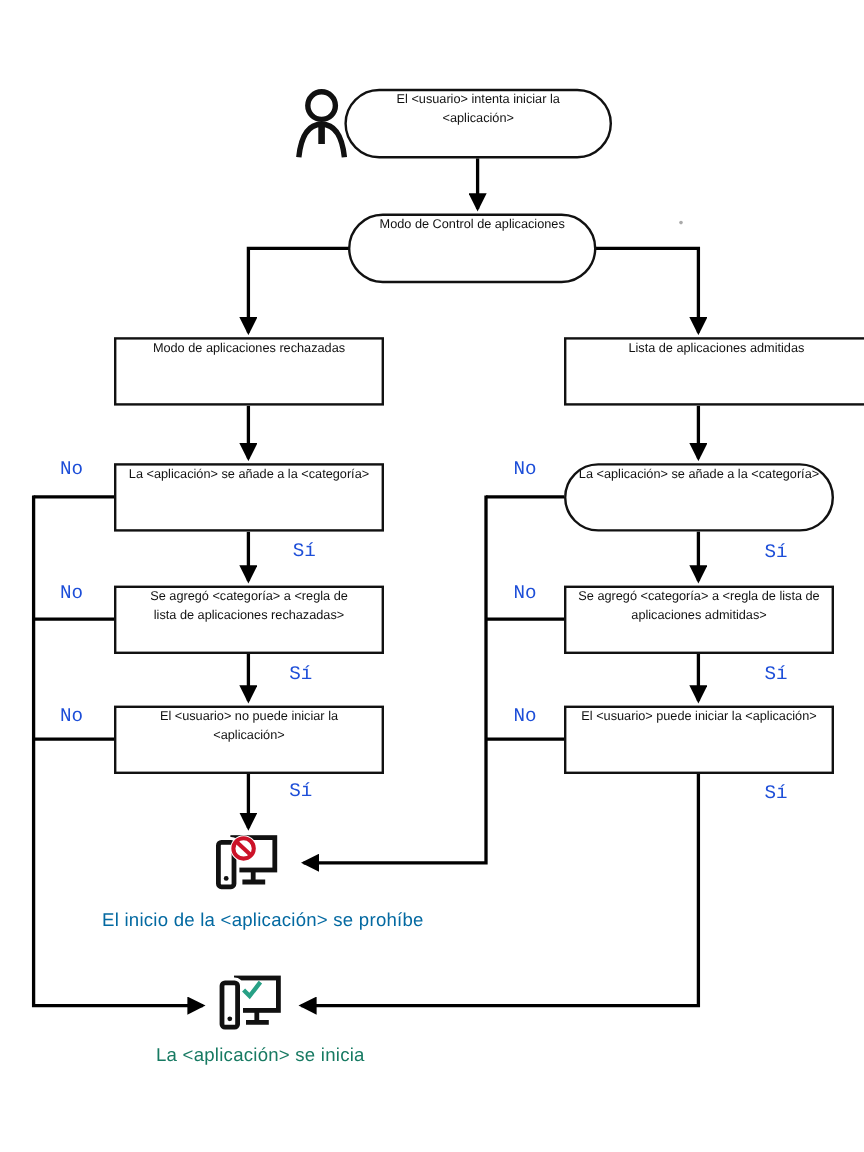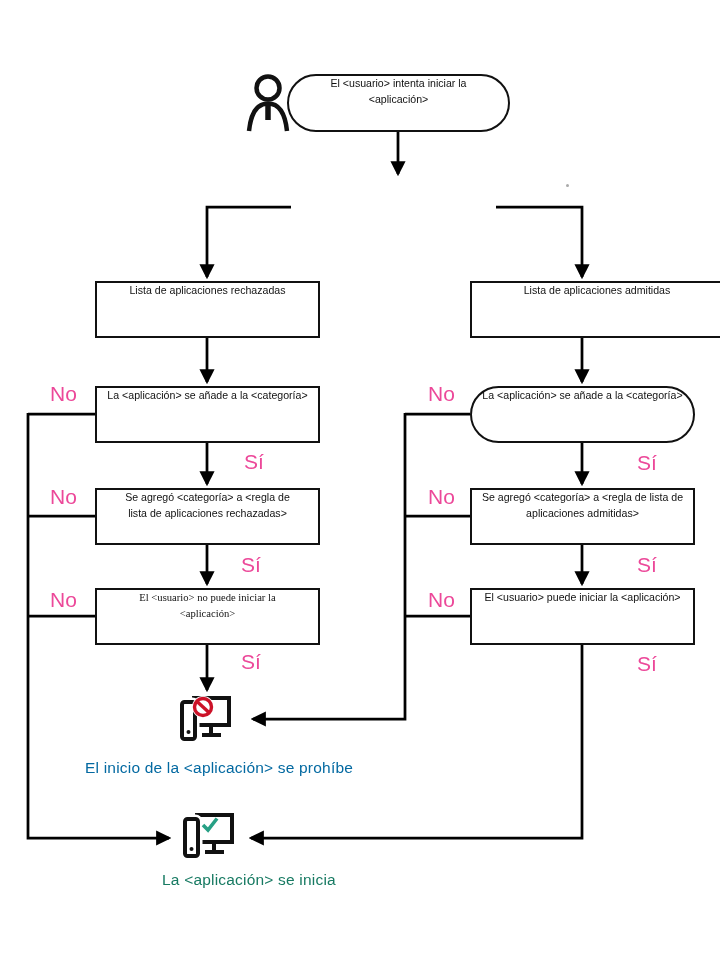--- a/index.html
+++ b/index.html
@@ -8,21 +8,21 @@
     font-family:"Liberation Sans", sans-serif;color:#111;
   }
   svg.wires{position:absolute;left:0;top:0;width:720px;height:960px;}
   .node{
     position:absolute;display:flex;justify-content:center;
     text-align:center;font-size:10.6px;line-height:1.5;color:#111;
     background:#fff;border:2.2px solid #111;box-sizing:border-box;
   }
   .stadium{border-radius:30px;}
   .edge-label{
-    position:absolute;font-size:21px;color:#ec4899;
+    position:absolute;font-size:16px;color:#1d4ed8;font-family:Liberation Mono, monospace;
   }
   .outcome{
     position:absolute;font-size:15.5px;letter-spacing:.2px;
   }
   .outcome.blocked{color:#0369a1;}
   .outcome.started{color:#177a62;}
   .icon-abs{position:absolute;}
   .stray-dot{position:absolute;width:3px;height:3px;border-radius:50%;background:#aaa;}
 </style>
 </head>
@@ -66,36 +66,39 @@
   <svg class="icon-abs" style="left:242px;top:72px;" width="52" height="60" viewBox="0 0 52 60">
     <circle cx="26" cy="16" r="11.5" fill="none" stroke="#111" stroke-width="4.5"></circle>
     <path d="M7,59 C9,40 16,31.5 26,31.5 C36,31.5 43,40 45,59" fill="none" stroke="#111" stroke-width="4.5"></path>
     <path d="M26,31 L26,48" stroke="#111" stroke-width="5.5"></path>
   </svg>
 
   <div class="node stadium" style="left:287px;top:74px;width:223px;height:58px;padding:0 22px;">
     <span>El &lt;usuario&gt; intenta iniciar la &lt;aplicación&gt;</span>
   </div>
 
+  <div class="node stadium" style="left:290px;top:178px;width:207px;height:58px;padding:0 16px;">
+    <span>Modo de Control de aplicaciones</span>
+  </div>
 
   <div class="stray-dot" style="left:566px;top:184px;"></div>
 
   <div class="node" style="left:95px;top:281px;width:225px;height:57px;padding:0 8px;">
-    <span>Lista de aplicaciones rechazadas</span>
+    <span>Modo de aplicaciones rechazadas</span>
   </div>
 
   <div class="node" style="left:95px;top:386px;width:225px;height:57px;padding:0 3px;">
     <span>La &lt;aplicación&gt; se añade a la &lt;categoría&gt;</span>
   </div>
 
   <div class="node" style="left:95px;top:488px;width:225px;height:57px;padding:0 21px;">
     <span>Se agregó &lt;categoría&gt; a &lt;regla de lista de aplicaciones rechazadas&gt;</span>
   </div>
 
-  <div class="node" style="left:95px;top:588px;width:225px;height:57px;padding:0 28px;font-family:Liberation Serif, serif;">
+  <div class="node" style="left:95px;top:588px;width:225px;height:57px;padding:0 28px;">
     <span>El &lt;usuario&gt; no puede iniciar la &lt;aplicación&gt;</span>
   </div>
 
   <div class="node" style="left:470px;top:281px;width:254px;height:57px;padding:0 8px;">
     <span>Lista de aplicaciones admitidas</span>
   </div>
 
   <div class="node stadium" style="left:470px;top:386px;width:225px;height:57px;padding:0 6px;">
     <span>La &lt;aplicación&gt; se añade a la &lt;categoría&gt;</span>
   </div>
@@ -139,15 +142,15 @@
   <svg class="icon-abs" style="left:182px;top:812px;" width="54" height="48" viewBox="0 0 54 48">
     <rect x="15" y="3" width="35" height="27" fill="#fff" stroke="#111" stroke-width="4"></rect>
     <path d="M32,30 L32,39" stroke="#111" stroke-width="4"></path>
     <path d="M23,40 L42,40" stroke="#111" stroke-width="4"></path>
     <rect x="3" y="7" width="13" height="37" rx="2.5" fill="#fff" stroke="#fff" stroke-width="9"></rect>
     <rect x="3" y="7" width="13" height="37" rx="2.5" fill="#fff" stroke="#111" stroke-width="4"></rect>
     <circle cx="9.5" cy="37" r="2" fill="#111"></circle>
     <path d="M21,13 L26,18 L35,6.5" fill="none" stroke="#27a085" stroke-width="3.6"></path>
   </svg>
 
-  <div class="outcome started" style="left:130px;top:871px;margin-left:32px;">La &lt;aplicación&gt; se inicia</div>
+  <div class="outcome started" style="left:130px;top:871px;">La &lt;aplicación&gt; se inicia</div>
 
 </div>
 
 </body></html>

